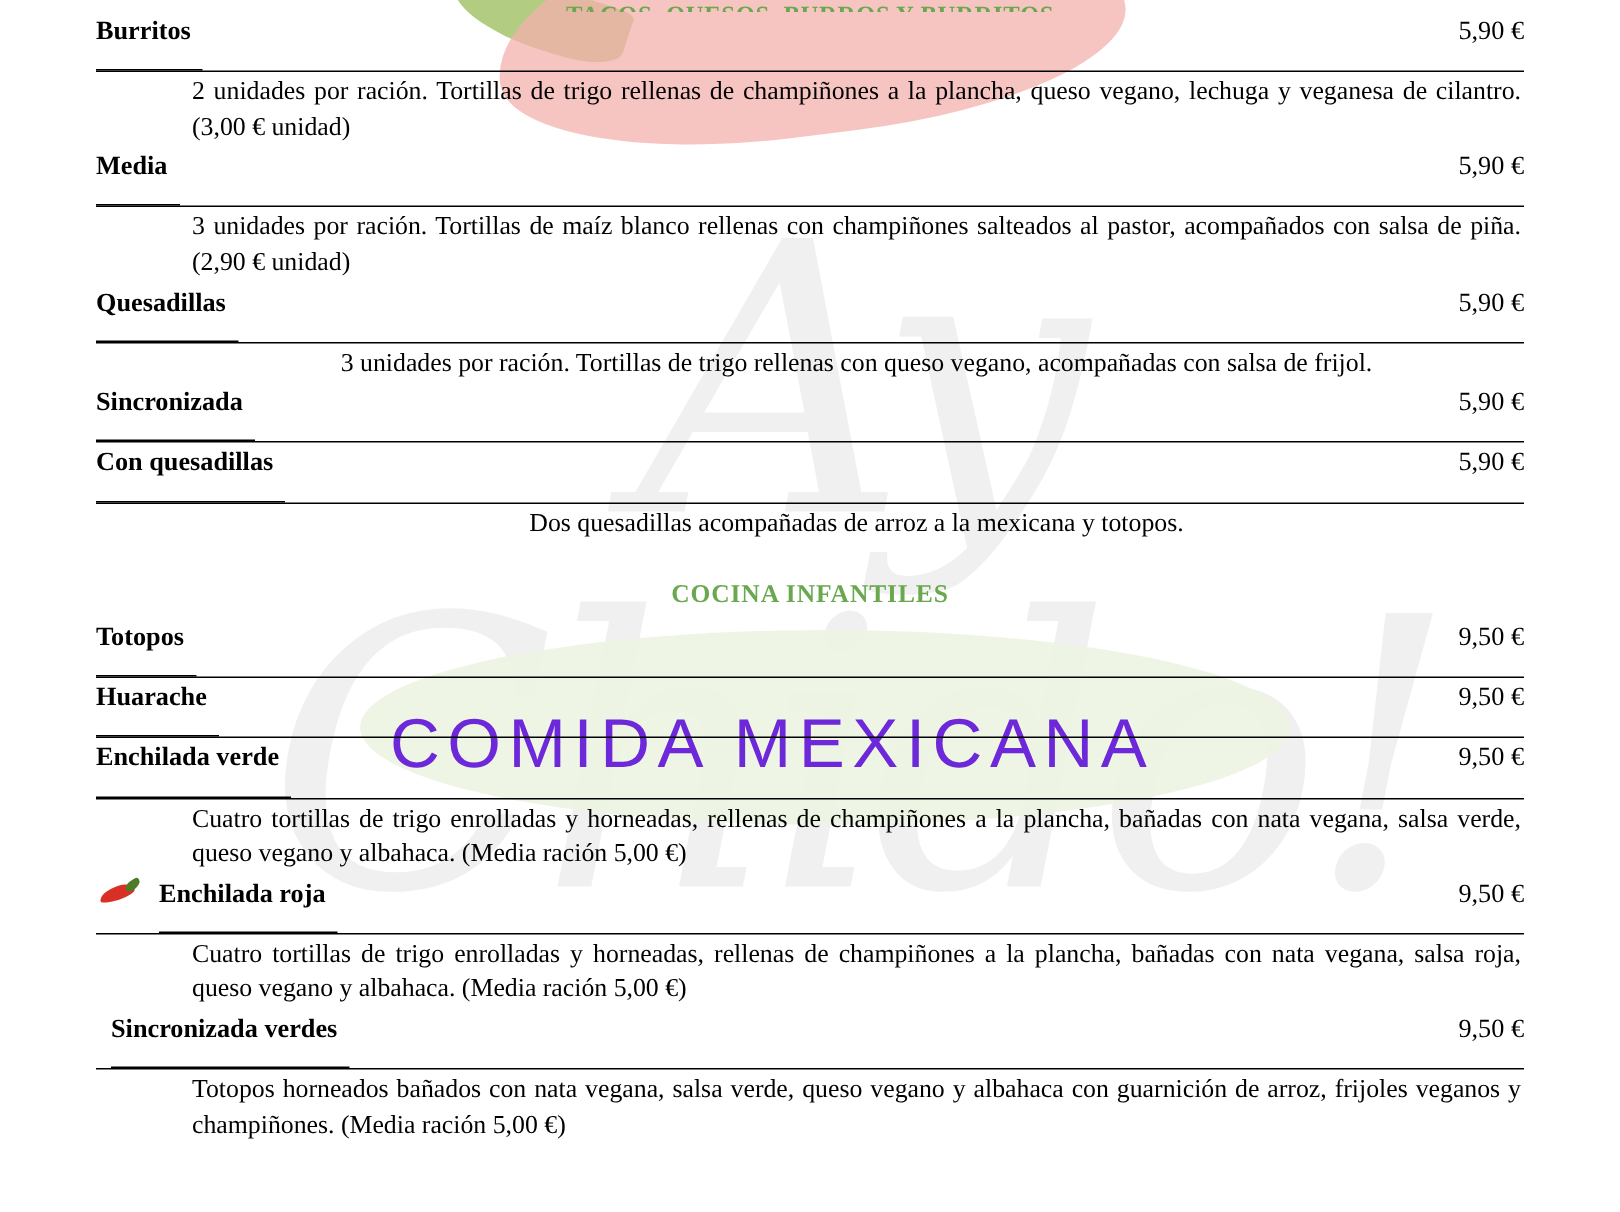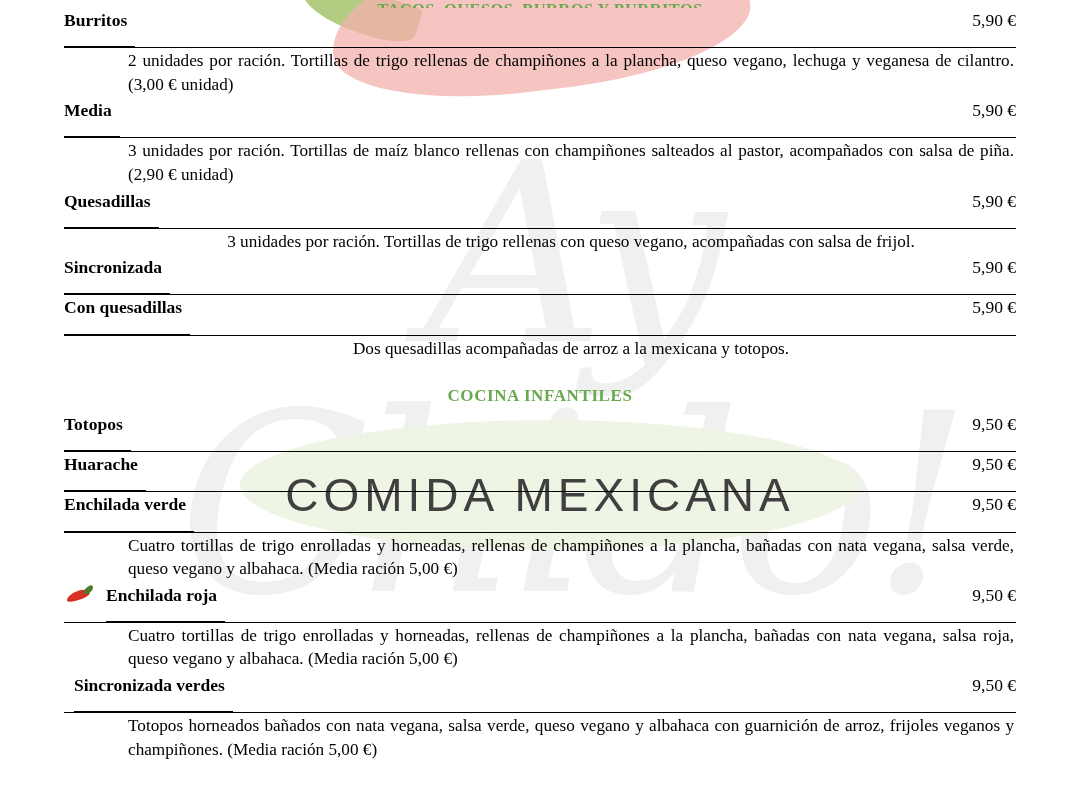--- a/index.html
+++ b/index.html
@@ -79,25 +79,25 @@
     height: 130px;
     background: #edf4e2;
     border-radius: 50%;
     opacity: .9;
   }
   .wm-comida {
     position: absolute;
     left: 260px;
     top: 468px;
     width: 560px;
-    text-align: center;
+    text-align: left;
     font-family: "Liberation Sans", sans-serif;
     font-size: 46px;
     letter-spacing: 5px;
-    color: #404040;
+    color: #6d28d9;
     user-select: none;
   }
 
   
   .page {
     position: relative;
     z-index: 2;
     padding: 0 64px;
   }
 

